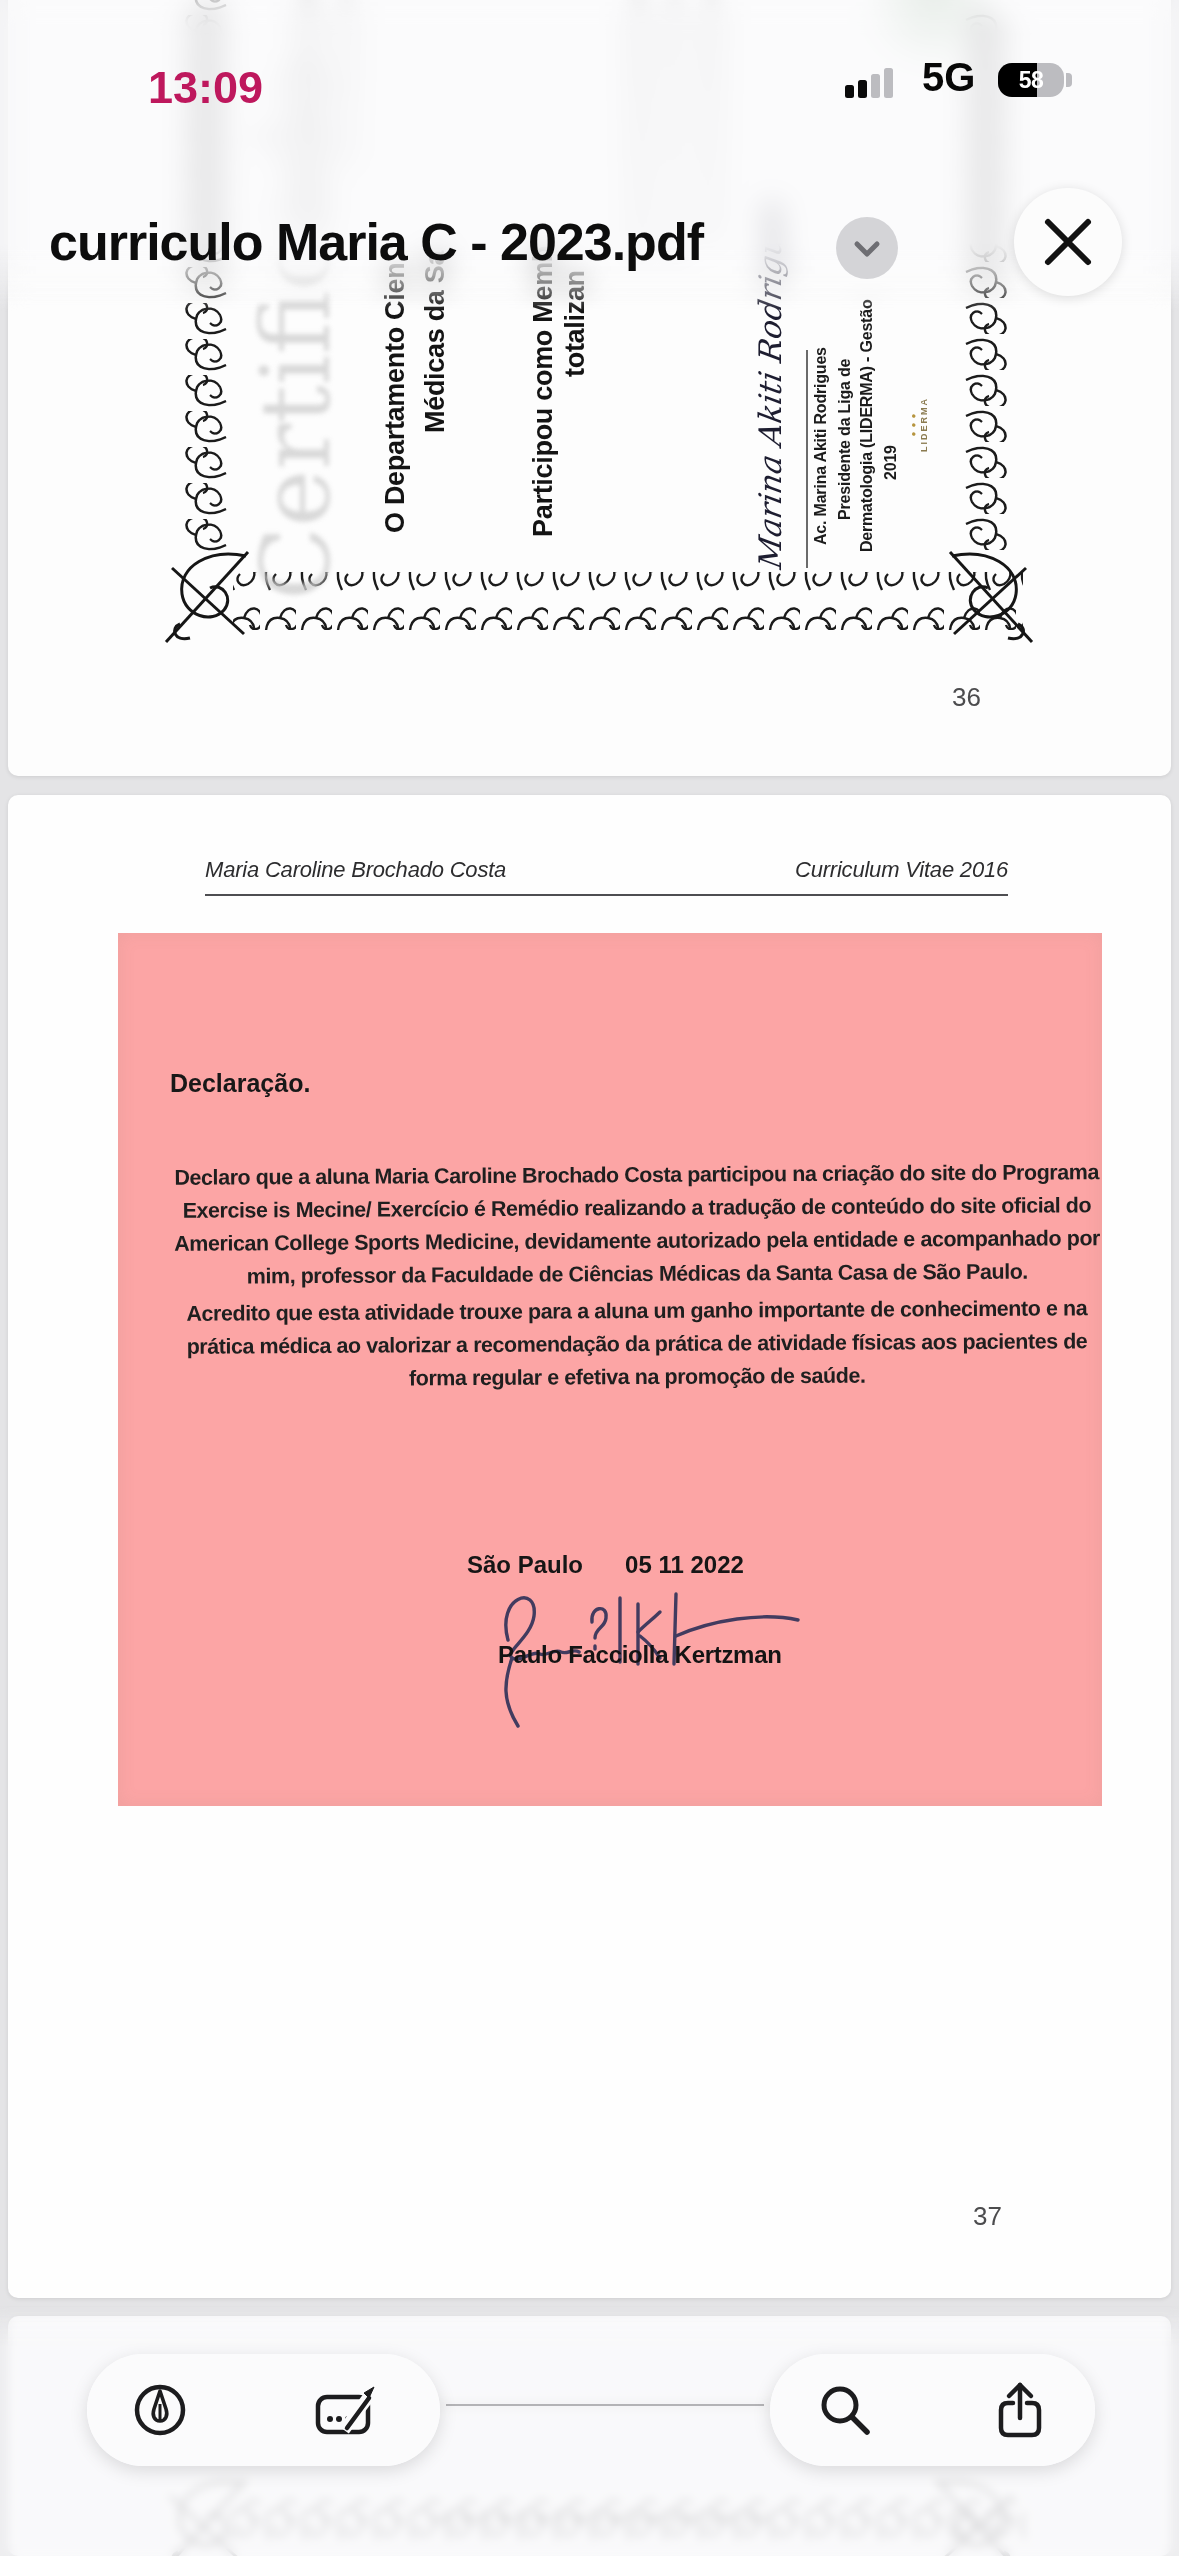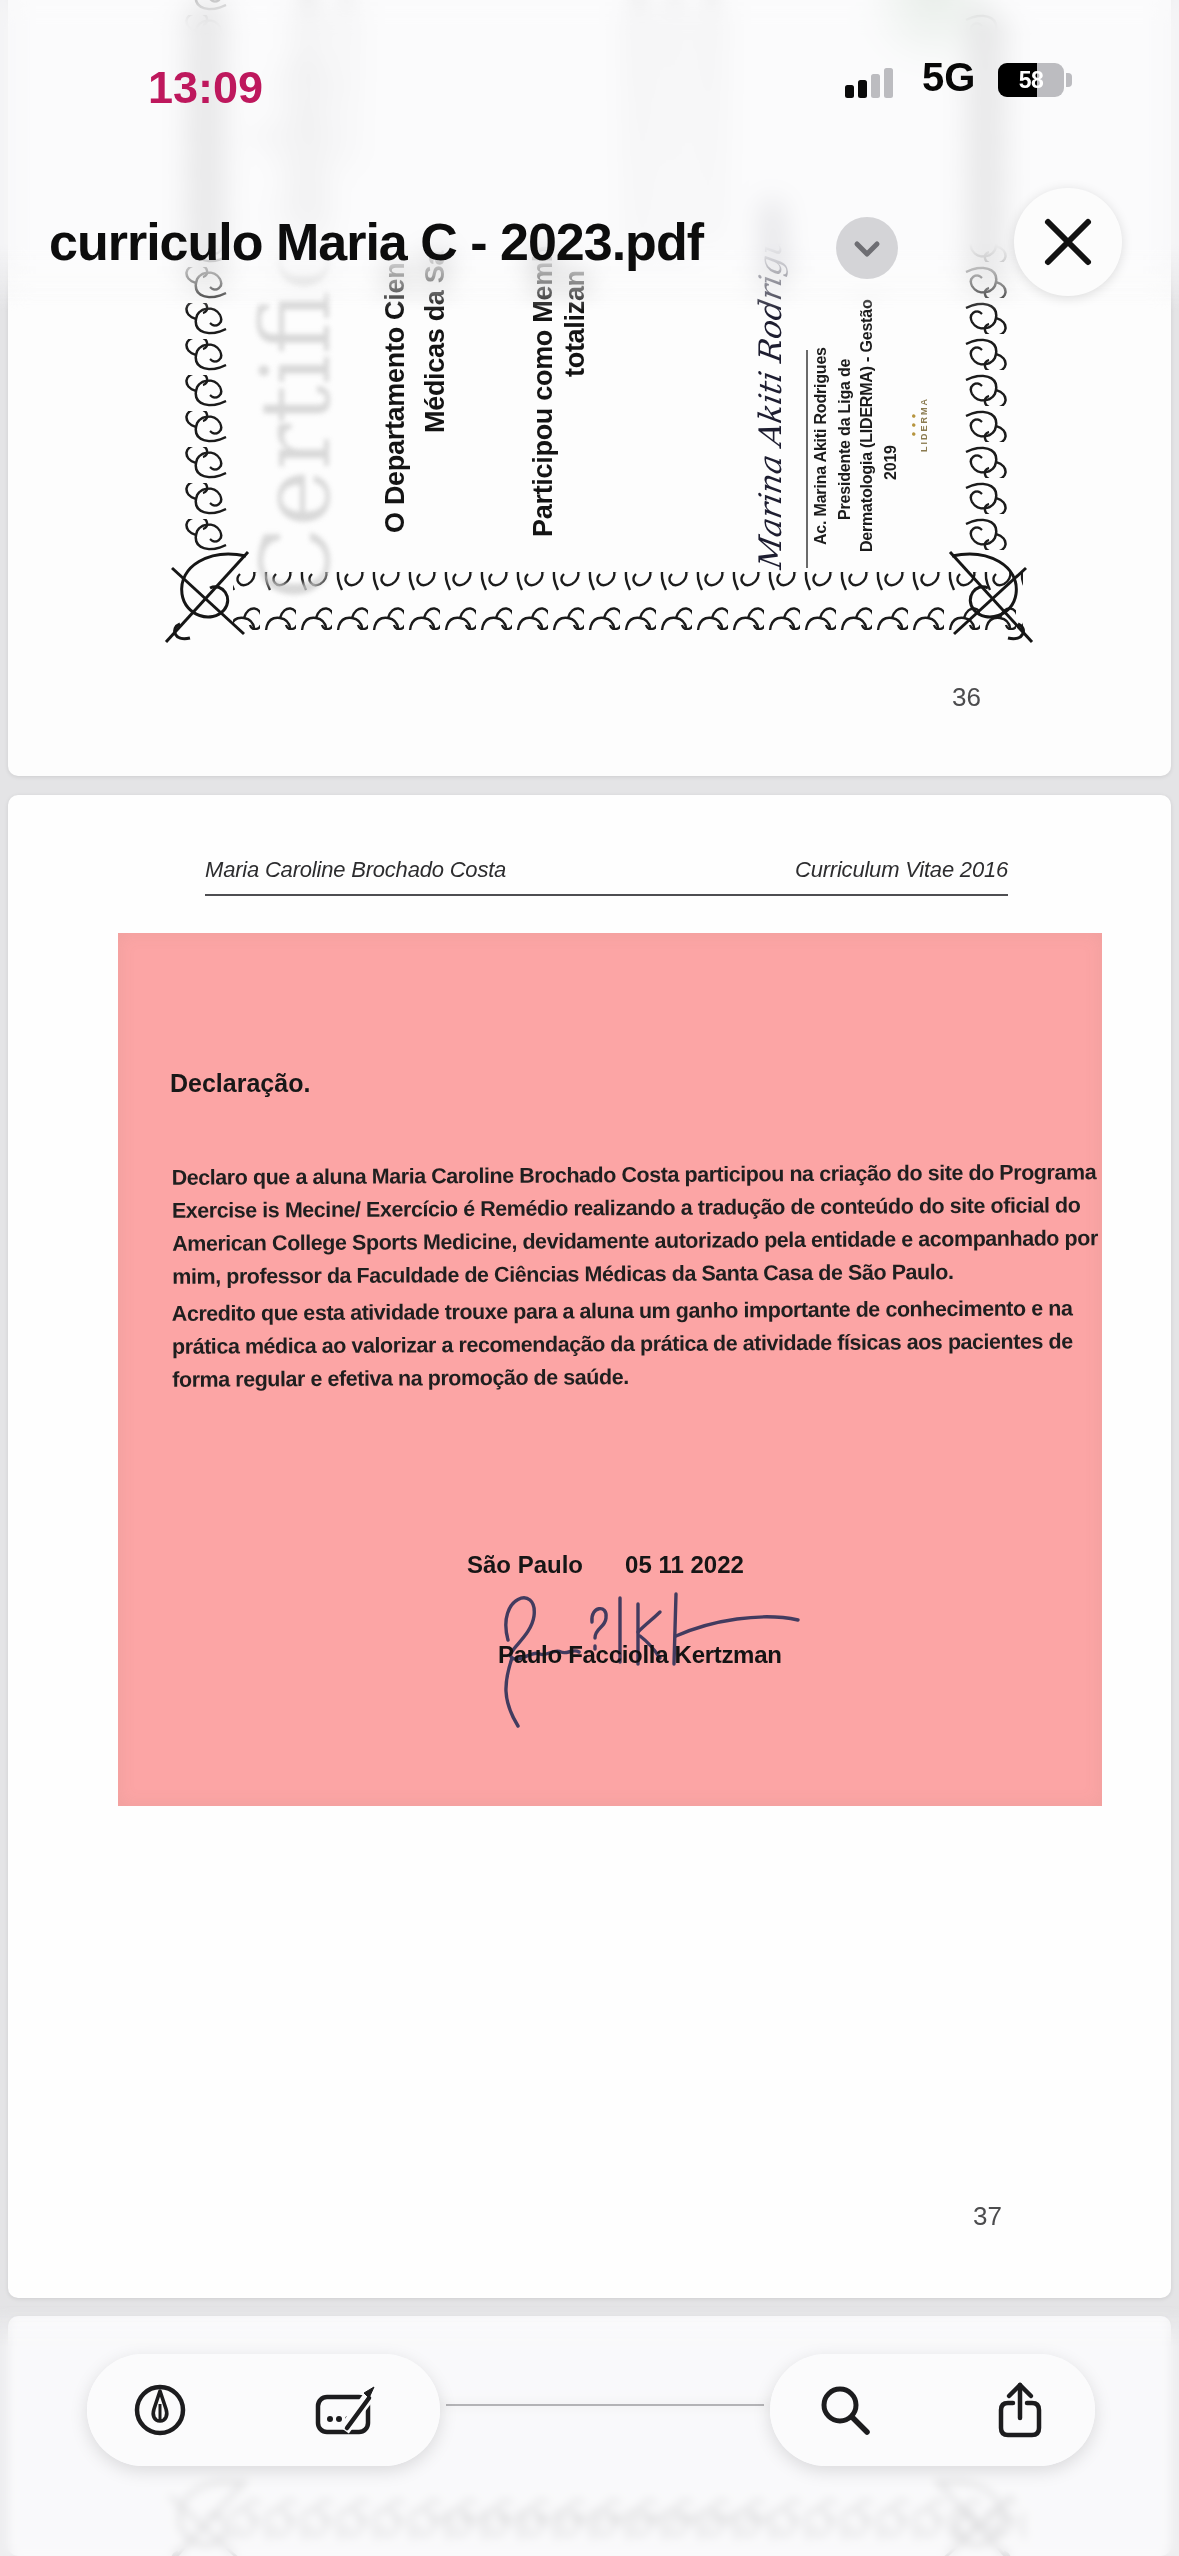--- a/index.html
+++ b/index.html
@@ -1,20 +1,20 @@
 <!DOCTYPE html>
 <html><head>
 <meta charset="utf-8">
 <style>
   html,body{margin:0;padding:0;}
   body{font-family:"Liberation Sans", sans-serif; background:#9a9a9e;}
   .screen{position:relative;width:1179px;height:2556px;background:#e4e4e6;overflow:hidden;margin:0 auto;}
   .page{position:absolute;background:#fdfdfd;border-radius:10px;box-shadow:0 1px 4px rgba(0,0,0,.10);}
   .page36{left:8px;top:-40px;width:1163px;height:816px;}
-  .page37{left:8px;top:795px;width:1163px;height:1503px;background:#fefefe;}
+  .page37{left:8px;top:795px;width:1163px;height:1503px;background:#fefefe;text-align:center;}
   .page38{left:8px;top:2316px;width:1163px;height:240px;background:#fbfbfc;}
   
   .rv{position:absolute;transform-origin:0 0;transform:rotate(-90deg);white-space:nowrap;color:#141414;font-weight:700;}
   .certcol{font-size:27px;letter-spacing:-0.3px;}
   .certsig{font-size:16px;letter-spacing:-0.2px;color:#1c1c1c;}
   .wm{font-family:"DejaVu Serif", serif;font-size:96px;color:#cfcfcf;font-weight:400;filter:blur(2.5px);opacity:.8;}
   .script{font-family:"DejaVu Serif", serif;font-style:italic;font-weight:400;font-size:31px;color:#1d1d30;transform:rotate(-90deg) skewX(-10deg);}
   .blurcol{position:absolute;filter:blur(8px);opacity:.45;background:linear-gradient(#9b9b9b,#c4c4c4);border-radius:6px;}
   .greenblob{position:absolute;left:850px;top:0;width:150px;height:105px;border-radius:50%;
     background:radial-gradient(circle at 50% 40%, rgba(125,165,125,.38), rgba(125,165,125,0) 70%);filter:blur(6px);}
@@ -27,21 +27,21 @@
   .scan-title{position:absolute;left:52px;top:136px;font-size:25px;font-weight:700;color:#181818;}
   .para{position:absolute;left:54px;width:930px;font-size:21.5px;font-weight:700;letter-spacing:-0.45px;
         line-height:33px;color:#1f1f1f;transform:rotate(-0.35deg);}
   .placedate{position:absolute;left:349px;top:618px;font-size:24px;font-weight:700;color:#161616;display:flex;}
   .placedate .gap{display:inline-block;width:42px;}
   .signer{position:absolute;left:380px;top:708px;font-size:24px;font-weight:700;color:#141414;letter-spacing:-0.3px;}
   
   .time{position:absolute;left:148px;top:62px;font-size:45px;font-weight:700;color:#be185d;letter-spacing:0;z-index:30;}
   .sigsvg{position:absolute;left:845px;top:66px;z-index:30;}
   .net{position:absolute;left:922px;top:55px;font-size:40px;font-weight:700;color:#070707;z-index:30;}
-  .batt{position:absolute;left:998px;top:63px;width:66px;height:34px;border-radius:9px;background:#bcbcc0;overflow:hidden;z-index:30;}
+  .batt{position:absolute;left:998px;top:63px;width:66px;height:34px;border-radius:14px;background:#bcbcc0;overflow:hidden;z-index:30;}
   .batt .fill{position:absolute;left:0;top:0;height:100%;width:39px;background:#000;}
   .batt .pct{position:absolute;inset:0;display:flex;align-items:center;justify-content:center;
              color:#fff;font-size:23px;font-weight:700;letter-spacing:-0.5px;}
   .batt-tip{position:absolute;left:1066px;top:73px;width:6px;height:14px;border-radius:0 4px 4px 0;background:#bcbcc0;z-index:30;}
   .pdftitle{position:absolute;left:49px;top:212px;width:780px;font-size:52px;font-weight:700;color:#0d0d0d;
             letter-spacing:-1px;white-space:nowrap;overflow:hidden;z-index:30;}
   .chev{position:absolute;left:836px;top:217px;width:62px;height:62px;border-radius:50%;background:#d4d4d7;z-index:30;
         display:flex;align-items:center;justify-content:center;}
   .closeb{position:absolute;left:1014px;top:188px;width:108px;height:108px;border-radius:50%;background:#fcfcfc;
           box-shadow:0 2px 12px rgba(0,0,0,.13);z-index:30;display:flex;align-items:center;justify-content:center;}

